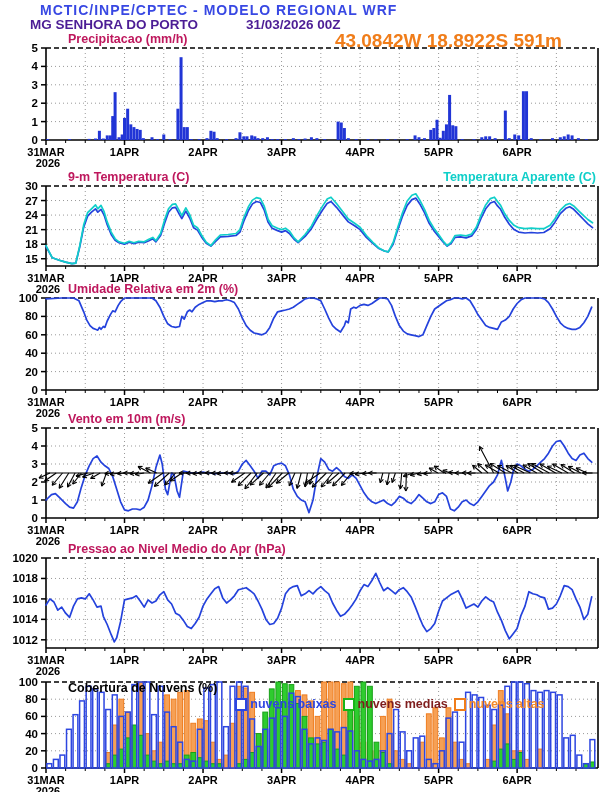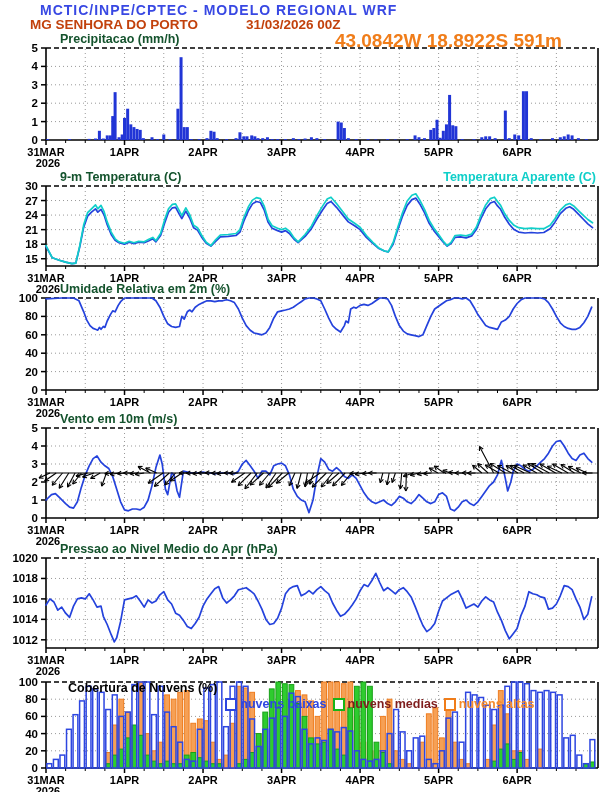--- a/index.html
+++ b/index.html
@@ -1,27 +1,27 @@
 <!DOCTYPE html>
 <html><head>
 <meta charset="utf-8">
 <style>
   html,body{margin:0;padding:0;background:#fff;}
   .page{position:relative;width:612px;height:792px;background:#fff;overflow:hidden;
         font-family:"Liberation Sans",sans-serif;font-weight:bold;}
   .hdr1{position:absolute;top:2px;left:40px;width:560px;
         color:#3848e3;font-size:14px;letter-spacing:1px;white-space:nowrap;}
-  .hdr2{position:absolute;top:17px;left:30px;width:560px;color:#c2410c;font-size:13.5px;white-space:nowrap;}
+  .hdr2{position:absolute;top:17px;left:30px;width:560px;color:#4c1d95;font-size:13.5px;white-space:nowrap;}
   .hdr2 .run{margin-left:48px;}
   .loc{position:absolute;top:30px;left:300px;width:262px;text-align:right;
        color:#f07d1a;font-size:19px;white-space:nowrap;}
-  .ptitle{position:absolute;left:60px;color:#14532d;font-size:12.5px;white-space:nowrap;}
+  .ptitle{position:absolute;left:68px;color:#be185d;font-size:12.5px;white-space:nowrap;}
   .cyanlab{position:absolute;right:16px;color:#10cfc9;font-size:12.5px;white-space:nowrap;}
   .legendrow{position:absolute;left:68px;right:4px;display:flex;align-items:center;font-size:12.5px;white-space:nowrap;}
-  .legendrow .t{color:#000;margin-right:2px;}
+  .legendrow .t{color:#000;margin-right:12px;}
   .li{display:flex;align-items:center;margin-left:6px;margin-top:32px;}
   .sw{display:inline-block;width:8px;height:9px;background:#fff;border:2px solid #000;margin-right:3px;}
   .sw-b{border-color:#2d46e0;} .sw-g{border-color:#18b418;} .sw-o{border-color:#f07d1a;}
   .lb-b{color:#2d46e0;} .lb-g{color:#7f1d1d;} .lb-o{color:#f58a2a;}
   svg{position:absolute;top:0;left:0;}
   svg text{font-family:"Liberation Sans",sans-serif;font-weight:bold;fill:#000;}
 </style>
 </head>
 <body>
 

